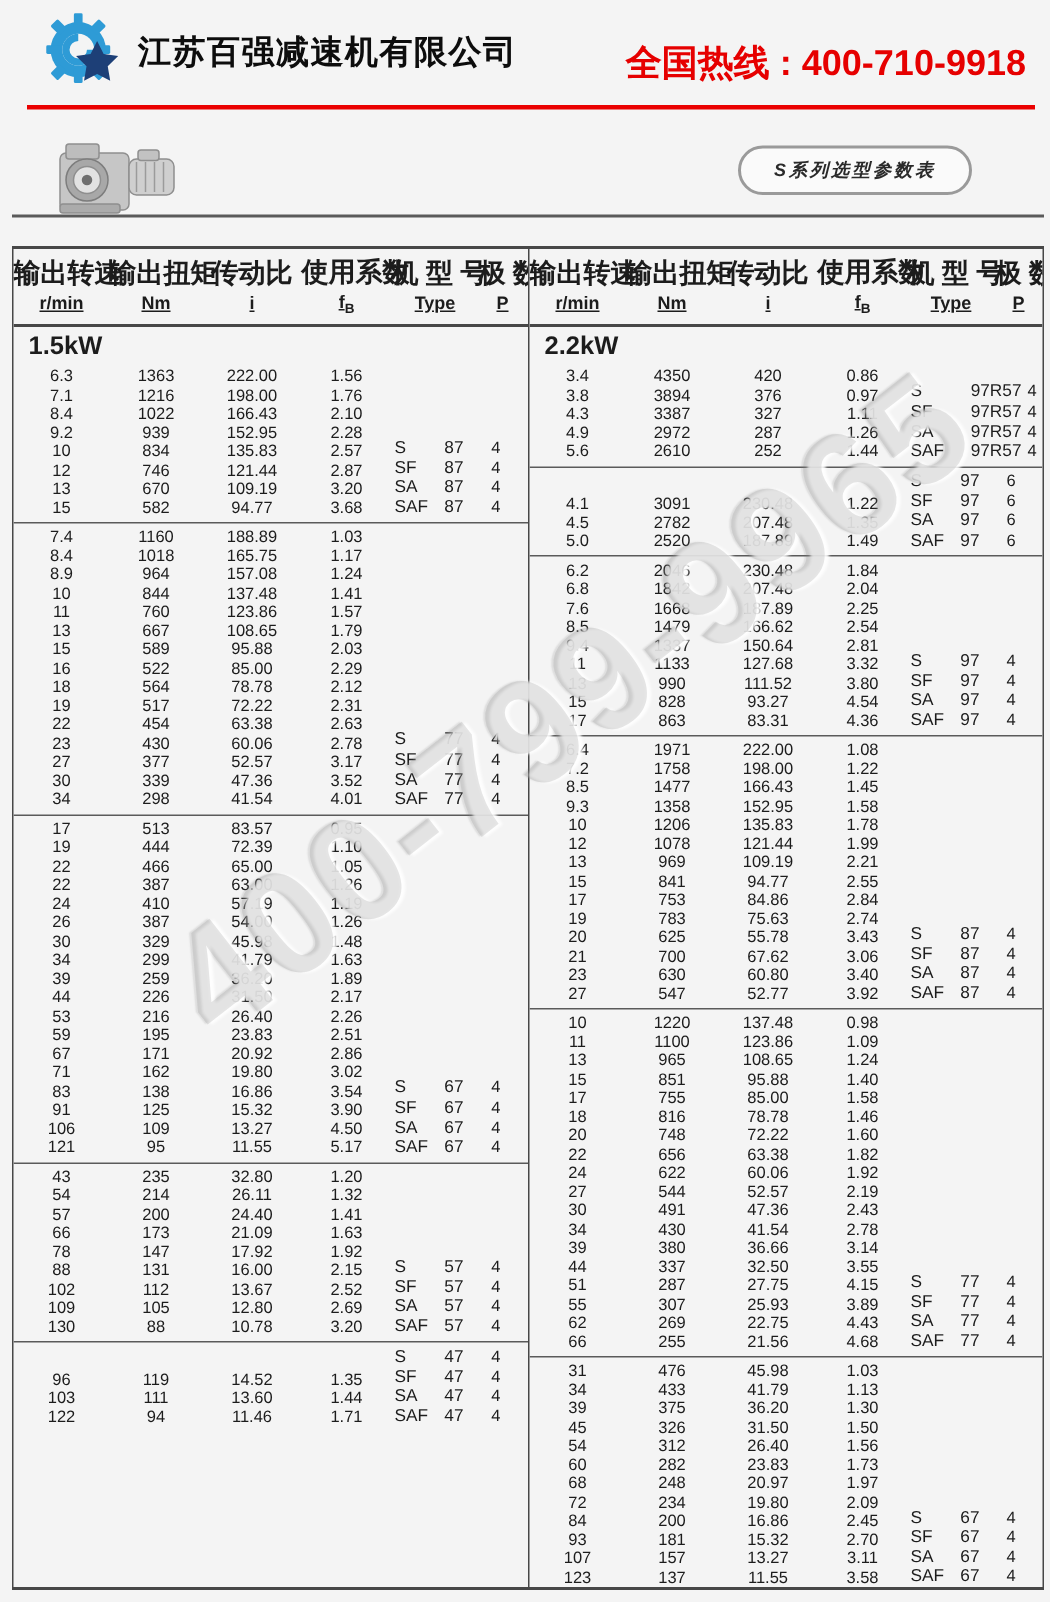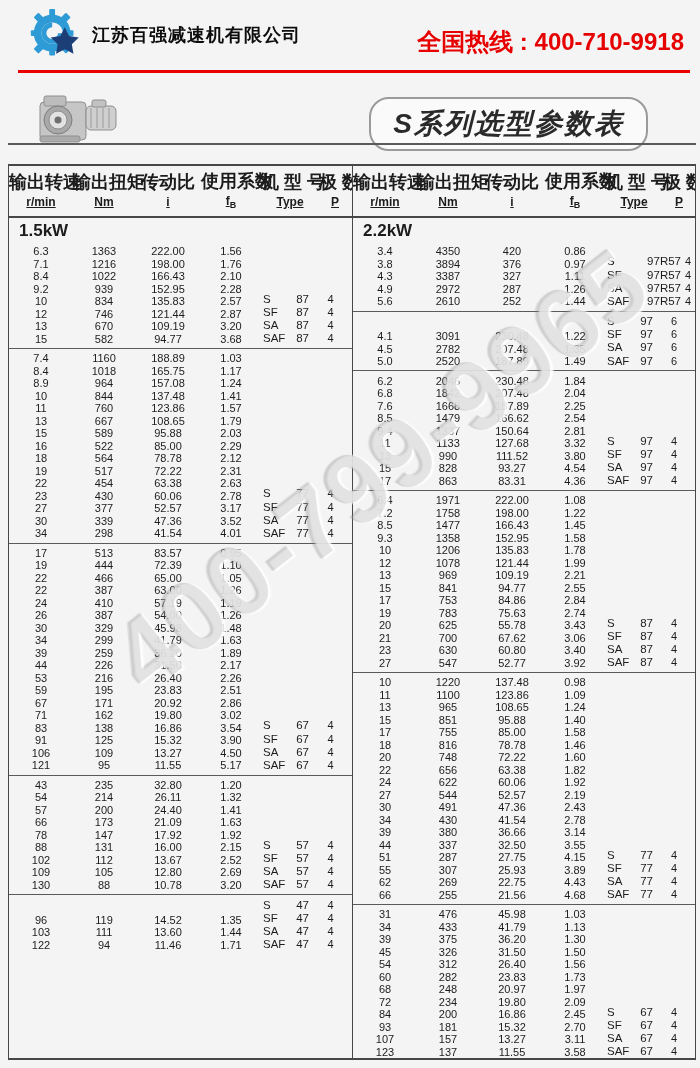--- a/index.html
+++ b/index.html
@@ -4,29 +4,29 @@
 <style>
   html,body{margin:0;padding:0;}
   body{
     width:700px;height:1068px;position:relative;overflow:hidden;
     background:#f4f4f4;color:#1c1c1c;
     font-family:"Liberation Sans","DejaVu Sans",sans-serif;
   }
   
   .hdr{position:absolute;top:0;left:0;width:700px;height:70px;display:flex;align-items:center;}
   .logo{width:62px;height:62px;margin:4px 4px 0 26px;flex:0 0 auto;}
-  .company{font-size:18px;font-weight:bold;letter-spacing:1px;color:#0d0d0d;margin:0;}
+  .company{font-size:22px;font-weight:bold;letter-spacing:1px;color:#0d0d0d;margin:0;}
   .hotline{margin-left:auto;margin-right:16px;font-size:24px;font-weight:bold;color:#e60000;white-space:nowrap;margin-top:14px;}
   .redline{position:absolute;top:70px;left:18px;width:672px;height:3px;background:#ea0000;}
   
   .product{position:absolute;top:88px;left:34px;width:92px;height:62px;}
   .badge{
     position:absolute;top:97px;right:52px;
     border:2px solid #9a9a9a;border-radius:20px;background:#fafafa;
-    padding:6px 22px;font-size:28px;font-weight:bold;font-style:italic;color:#2a2a2a;
+    padding:6px 22px;font-size:12px;font-weight:bold;font-style:italic;color:#2a2a2a;
     letter-spacing:2px;
   }
   .grayline{position:absolute;top:143px;left:8px;width:688px;height:2px;background:#5a5a5a;}
   
   .tables{
     position:absolute;top:164px;left:8px;width:688px;height:896px;
     border:1px solid #474747;border-top-width:2px;border-bottom-width:2px;
     display:flex;box-sizing:border-box;
   }
   .ttable{display:flex;flex-direction:column;box-sizing:border-box;overflow:hidden;}

